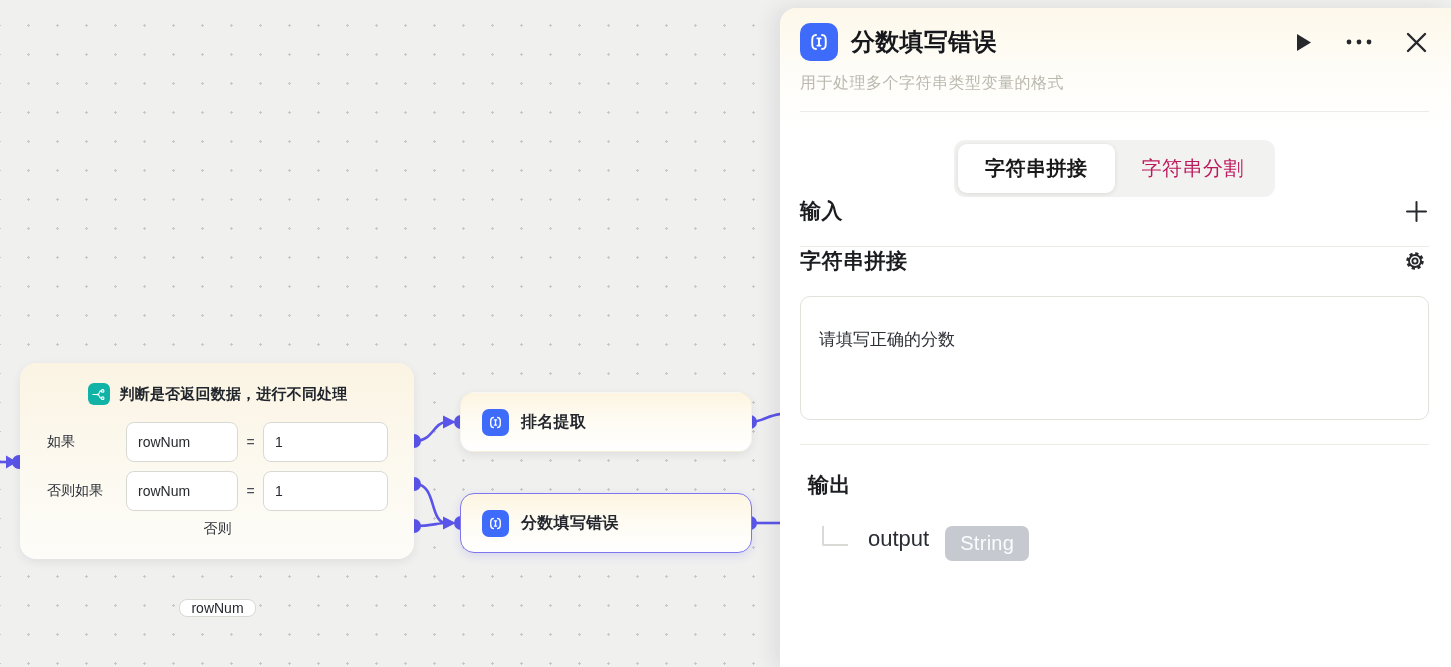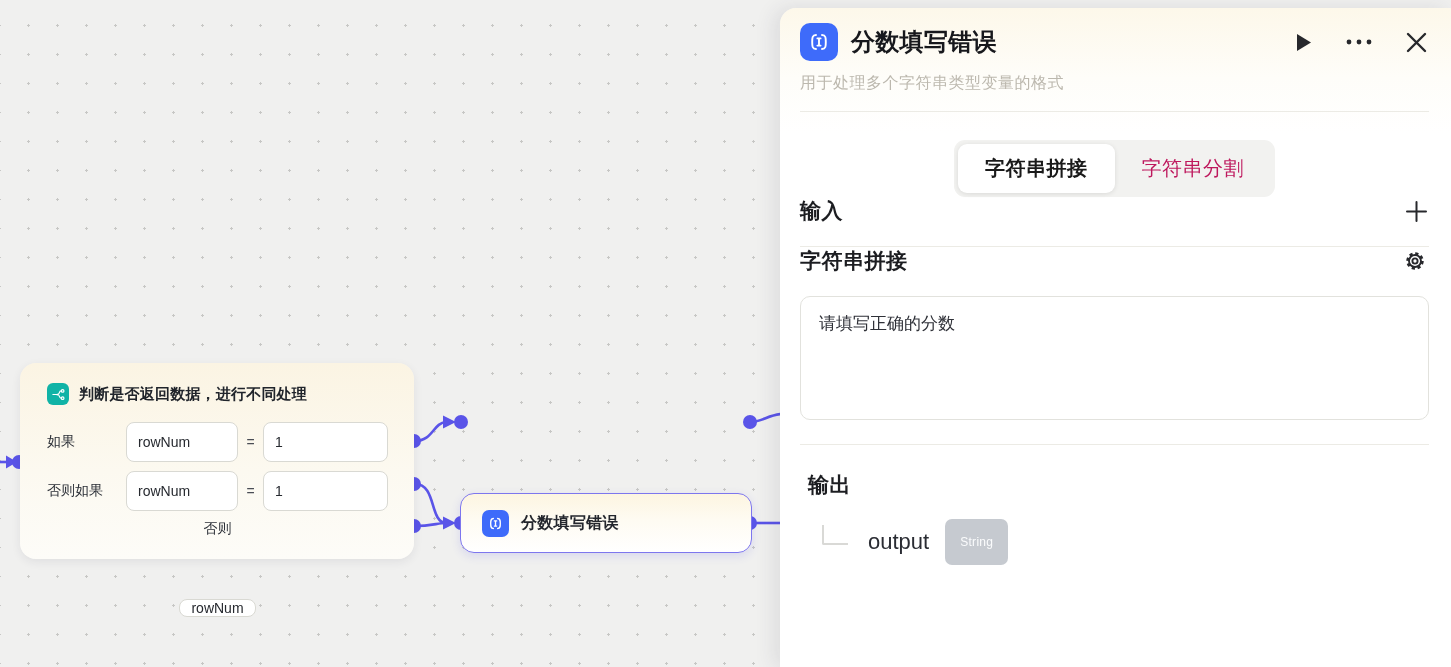--- a/index.html
+++ b/index.html
@@ -21,21 +21,21 @@
   svg.edges { position:absolute; left:0; top:0; pointer-events:none; }
 
   
   .cond-node {
     position:absolute; left:20px; top:363px; width:394px; height:196px;
     border-radius:16px;
     background:linear-gradient(180deg,#fbf4e3 0%,#fcf9f0 55%,#fdfcf8 100%);
     box-shadow:0 3px 10px rgba(40,40,60,.08);
     padding:20px 26px 16px 27px;
   }
-  .cond-header { display:flex; align-items:center; gap:10px; margin-bottom:17px; }
+  .cond-header { display:flex; align-items:center; gap:10px; margin-bottom:17px;justify-content:center; }
   .cond-icon {
     width:22px; height:22px; border-radius:6px; background:#10b3a6;
     display:flex; align-items:center; justify-content:center; flex:0 0 22px;
   }
   .cond-title { font-size:15px; font-weight:700; color:#20242b; letter-spacing:.2px; }
   .cond-row { display:flex; align-items:center; margin-bottom:9px; }
   .cond-row:last-child { margin-bottom:0;flex-direction:column; }
   .cond-label { flex:0 0 79px; font-size:14px; color:#2a2e36; }
   .cond-box {
     height:40px; background:#fff; border:1px solid #d9d9d3; border-radius:8px;
@@ -101,34 +101,34 @@
     box-shadow:0 1px 5px rgba(0,0,0,.10);
   }
 
   .section-row { display:flex; align-items:center; justify-content:space-between; }
   .section-title { font-size:21px; font-weight:700; color:#1c1d21; letter-spacing:.5px; }
   .section-title.semi { font-weight:600; }
 
   .concat-box {
     margin-top:21px; width:100%; height:124px; resize:none;
     border:1px solid #e2e2dd; border-radius:10px; background:#fff;
-    padding:14px 18px; font-size:17px; color:#2f3138;
+    padding:30px 18px; font-size:17px; color:#2f3138;
     font-family:inherit; outline:none; line-height:1.5;
   }
 
-  .output-row { display:flex; align-items:center; margin-top:20px; margin-left:22px; }
+  .output-row { display:flex; align-items:flex-start; margin-top:27px; margin-left:22px; }
   .tree-elbow {
     width:26px; height:20px; margin-bottom:14px;
     border-left:2px solid #d9d9d6; border-bottom:2px solid #d9d9d6;
     border-bottom-left-radius:2px;
   }
   .output-name { font-size:22px; color:#2a2c33; margin-left:20px; }
   .type-badge {
     margin-left:16px; background:#c6cad0; color:#fbfcfd;
-    font-size:12px; padding:16px 15px; border-radius:7px; letter-spacing:.3px;
+    font-size:20px; padding:6px 15px; border-radius:7px; letter-spacing:.3px;
   }
 </style>
 </head>
 <body>
 
 <div class="canvas">
 
   <svg class="edges" width="780" height="667" viewBox="0 0 780 667">
     <g stroke="#5a54e8" stroke-width="2.6" fill="none">
 
@@ -189,20 +189,30 @@
       <span class="cond-op">=</span>
       <span class="cond-box right">1</span>
     </div>
 
     <div class="cond-row">
       <span class="cond-label">否则</span>
       <span class="cond-box wide">rowNum</span>
     </div>
   </div>
 
+  <div class="flow-node node-rank">
+    <span class="blue-icon">
+      <svg width="17" height="17" viewBox="0 0 24 24" fill="none" stroke="#ffffff" stroke-width="1.9" stroke-linecap="round">
+        <path d="M9 5 C5.2 5 5.2 8 5.2 12 C5.2 16 5.2 19 9 19"></path>
+        <path d="M15 5 C18.8 5 18.8 8 18.8 12 C18.8 16 18.8 19 15 19"></path>
+        <path d="M10.4 8.4 H13.6 M12 8.4 V15.6 M10.4 15.6 H13.6"></path>
+      </svg>
+    </span>
+    <span class="flow-label">排名提取</span>
+  </div>
 
   <div class="flow-node node-score selected">
     <span class="blue-icon">
       <svg width="17" height="17" viewBox="0 0 24 24" fill="none" stroke="#ffffff" stroke-width="1.9" stroke-linecap="round">
         <path d="M9 5 C5.2 5 5.2 8 5.2 12 C5.2 16 5.2 19 9 19"></path>
         <path d="M15 5 C18.8 5 18.8 8 18.8 12 C18.8 16 18.8 19 15 19"></path>
         <path d="M10.4 8.4 H13.6 M12 8.4 V15.6 M10.4 15.6 H13.6"></path>
       </svg>
     </span>
     <span class="flow-label">分数填写错误</span>

